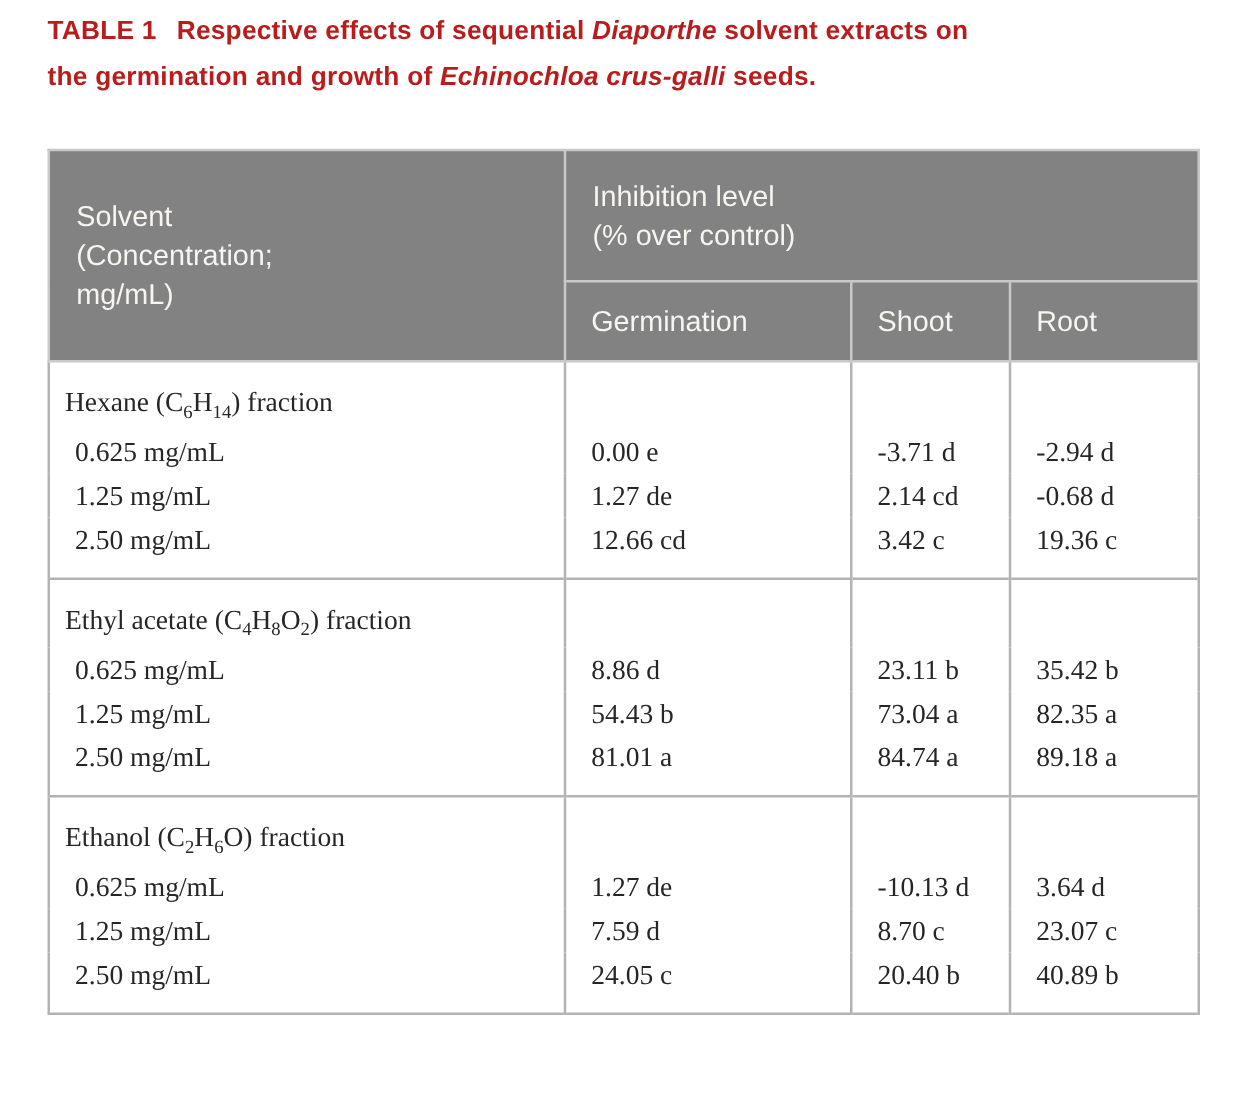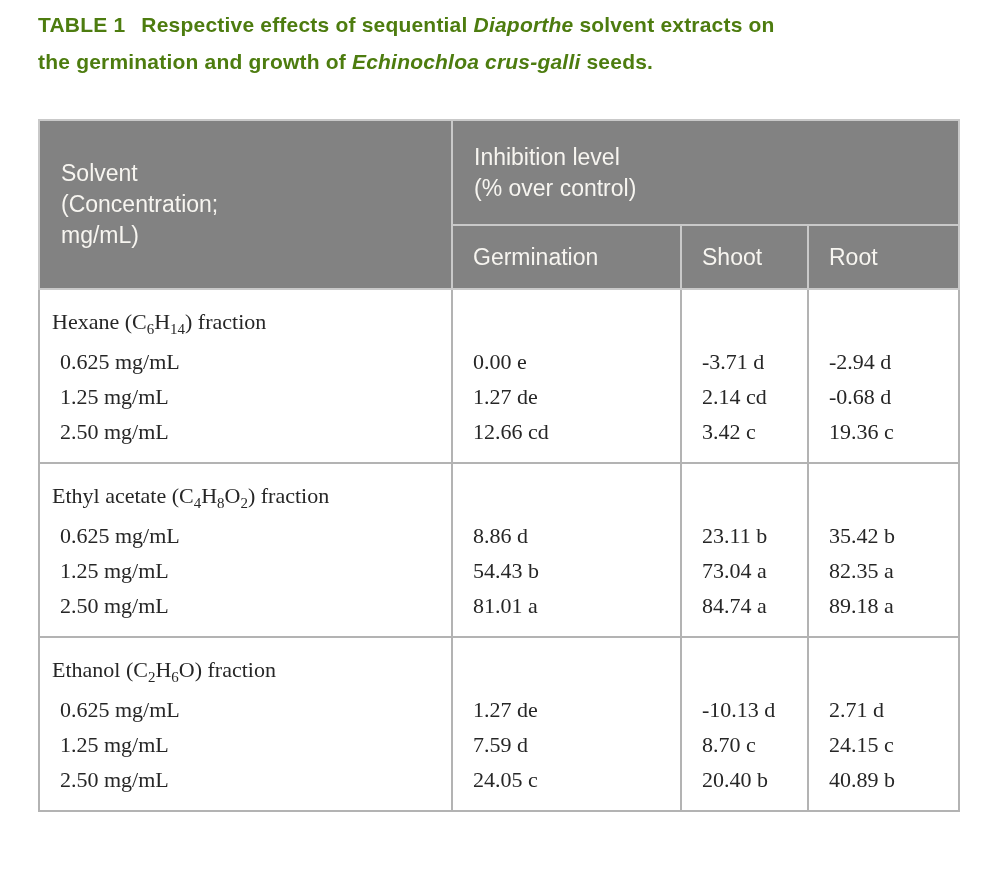--- a/index.html
+++ b/index.html
@@ -7,21 +7,21 @@
     width:997px;height:876px;
     background:#ffffff;
     box-sizing:border-box;
     padding:6px 37px 0 38px;
     font-family:"Liberation Sans",sans-serif;
     overflow:hidden;
   }
   
   .caption{
     margin:0;
-    color:#4d7c0f;
+    color:#b91c1c;
     font-size:21px;
     font-weight:700;
     line-height:37px;
     white-space:pre-line;
     letter-spacing:.2px;
   }
   .caption-label{margin-right:16px;}
   .caption i{font-style:italic;}
   
   table.results{
@@ -163,27 +163,27 @@
       <tr class="fraction-row">
         <td class="fraction">Ethanol (C<sub>2</sub>H<sub>6</sub>O) fraction</td>
         <td></td>
         <td></td>
         <td></td>
       </tr>
       <tr class="data-row">
         <td class="conc">0.625 mg/mL</td>
         <td>1.27 de</td>
         <td>-10.13 d</td>
-        <td>2.71 d</td>
+        <td>3.64 d</td>
       </tr>
       <tr class="data-row">
         <td class="conc">1.25 mg/mL</td>
         <td>7.59 d</td>
         <td>8.70 c</td>
-        <td>24.15 c</td>
+        <td>23.07 c</td>
       </tr>
       <tr class="data-row row-last">
         <td class="conc">2.50 mg/mL</td>
         <td>24.05 c</td>
         <td>20.40 b</td>
         <td>40.89 b</td>
       </tr>
     </tbody>
   </table>
 

